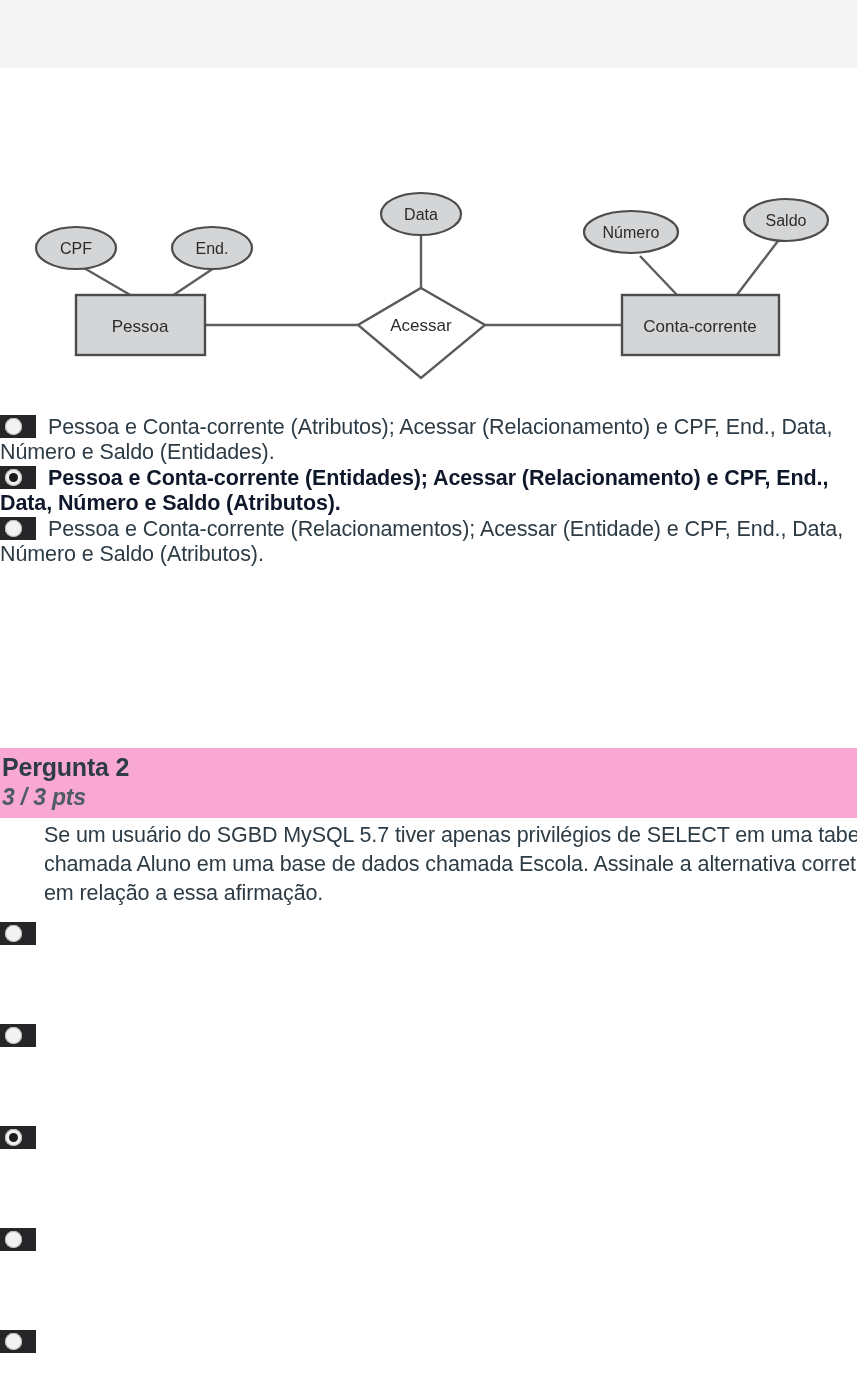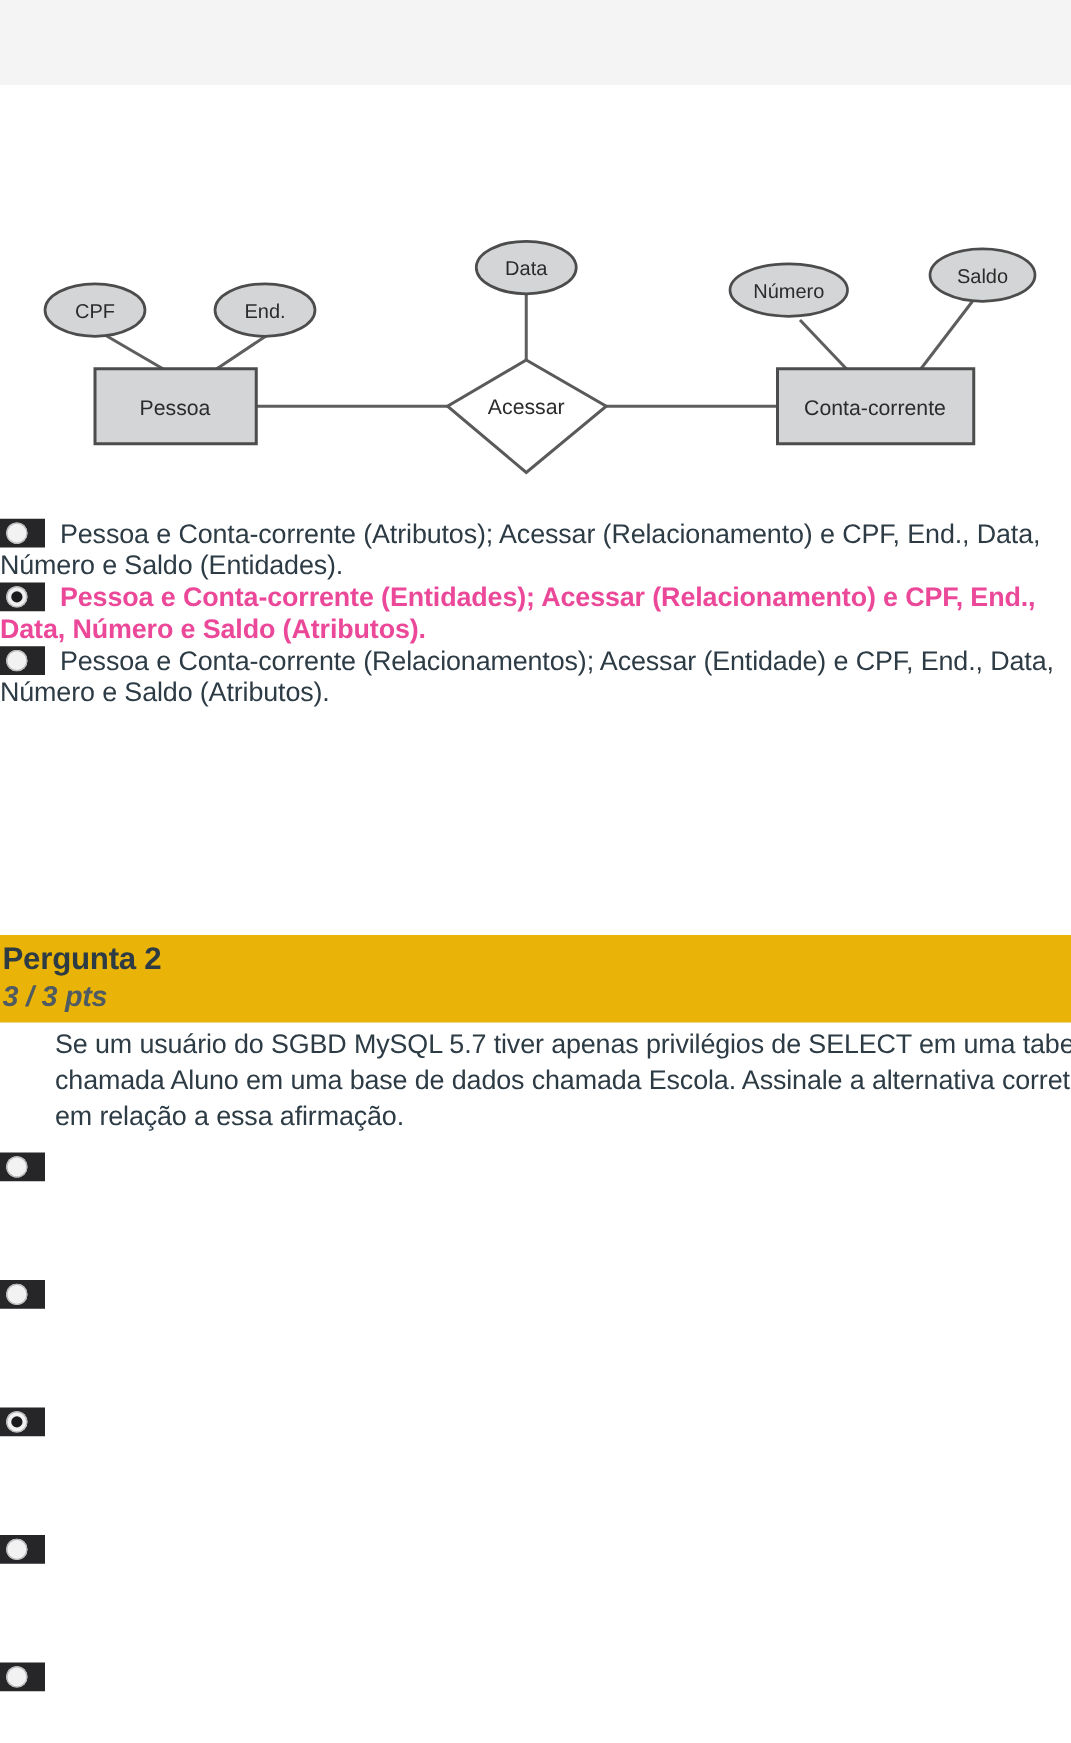--- a/index.html
+++ b/index.html
@@ -74,31 +74,31 @@
   }
   .answer .radio-box.checked .dot::after {
     content: "";
     position: absolute;
     left: 4px; top: 4px;
     width: 9px; height: 9px;
     border-radius: 50%;
     background: #1b1b1e;
   }
   .answer.correct {
-    color: #ec4899;
+    color: #0f172a;
     font-weight: bold;
   }
 
   
   .q-header {
     position: absolute;
     left: 0; top: 748px;
     width: 857px;
     height: 70px;
-    background: #eab308;
+    background: #f9a8d4;
   }
   .q-header .q-title {
     position: absolute;
     left: 2px; top: 5px;
     font-size: 25px;
     font-weight: bold;
     color: #2d3b45;
     letter-spacing: -0.2px;
   }
   .q-header .q-points {

